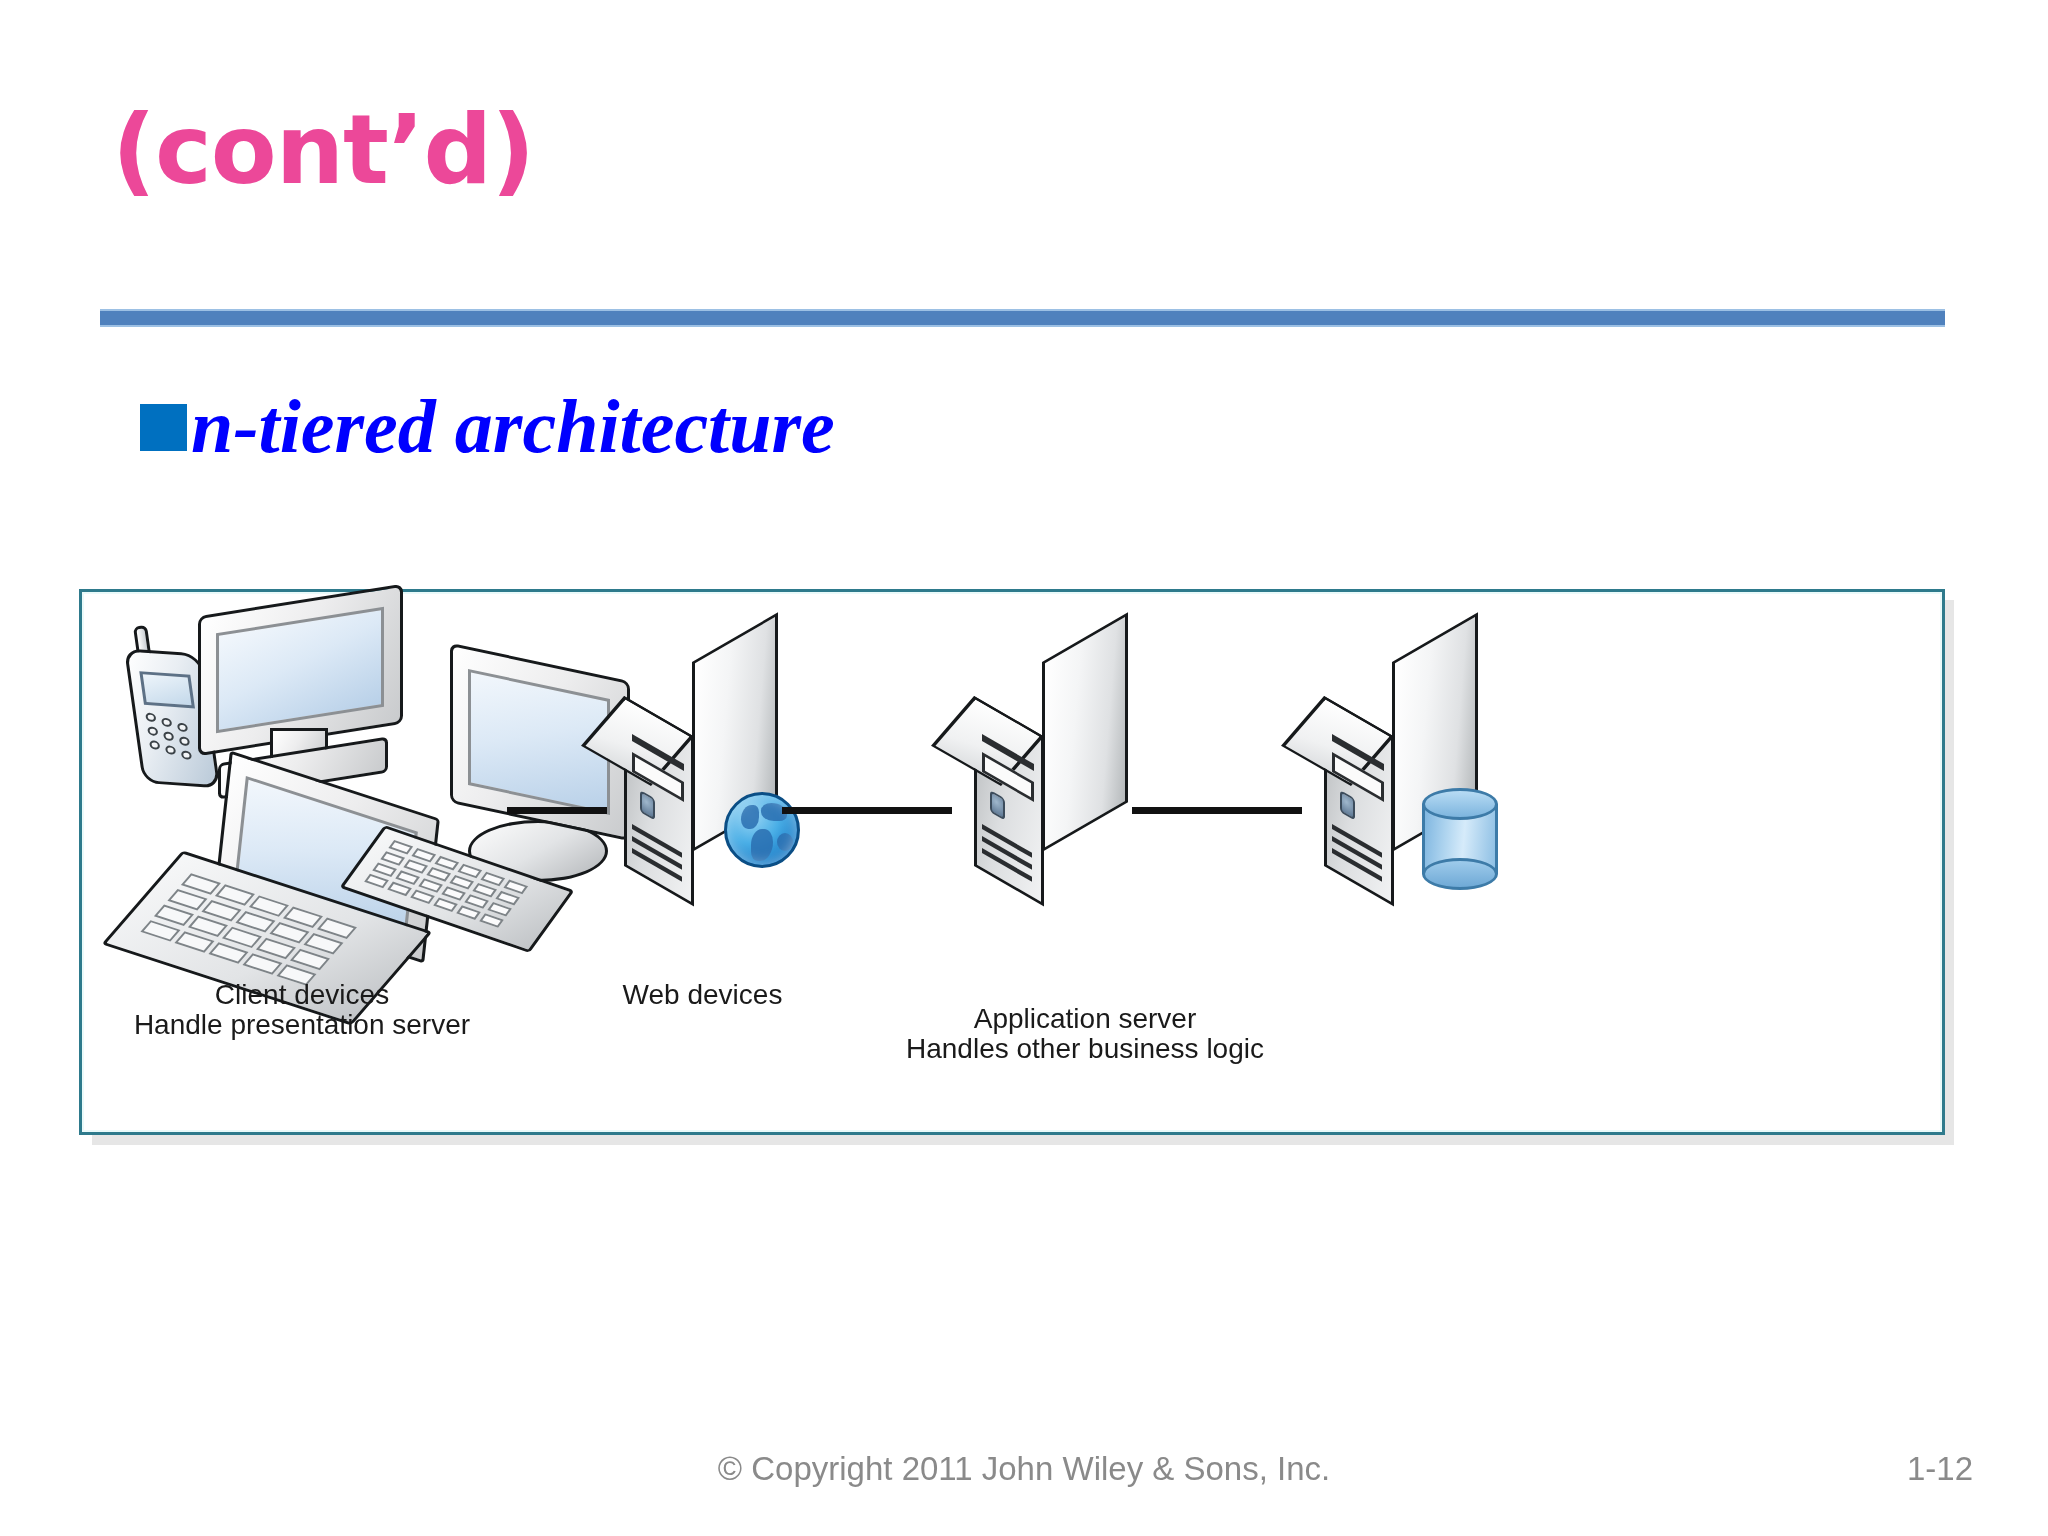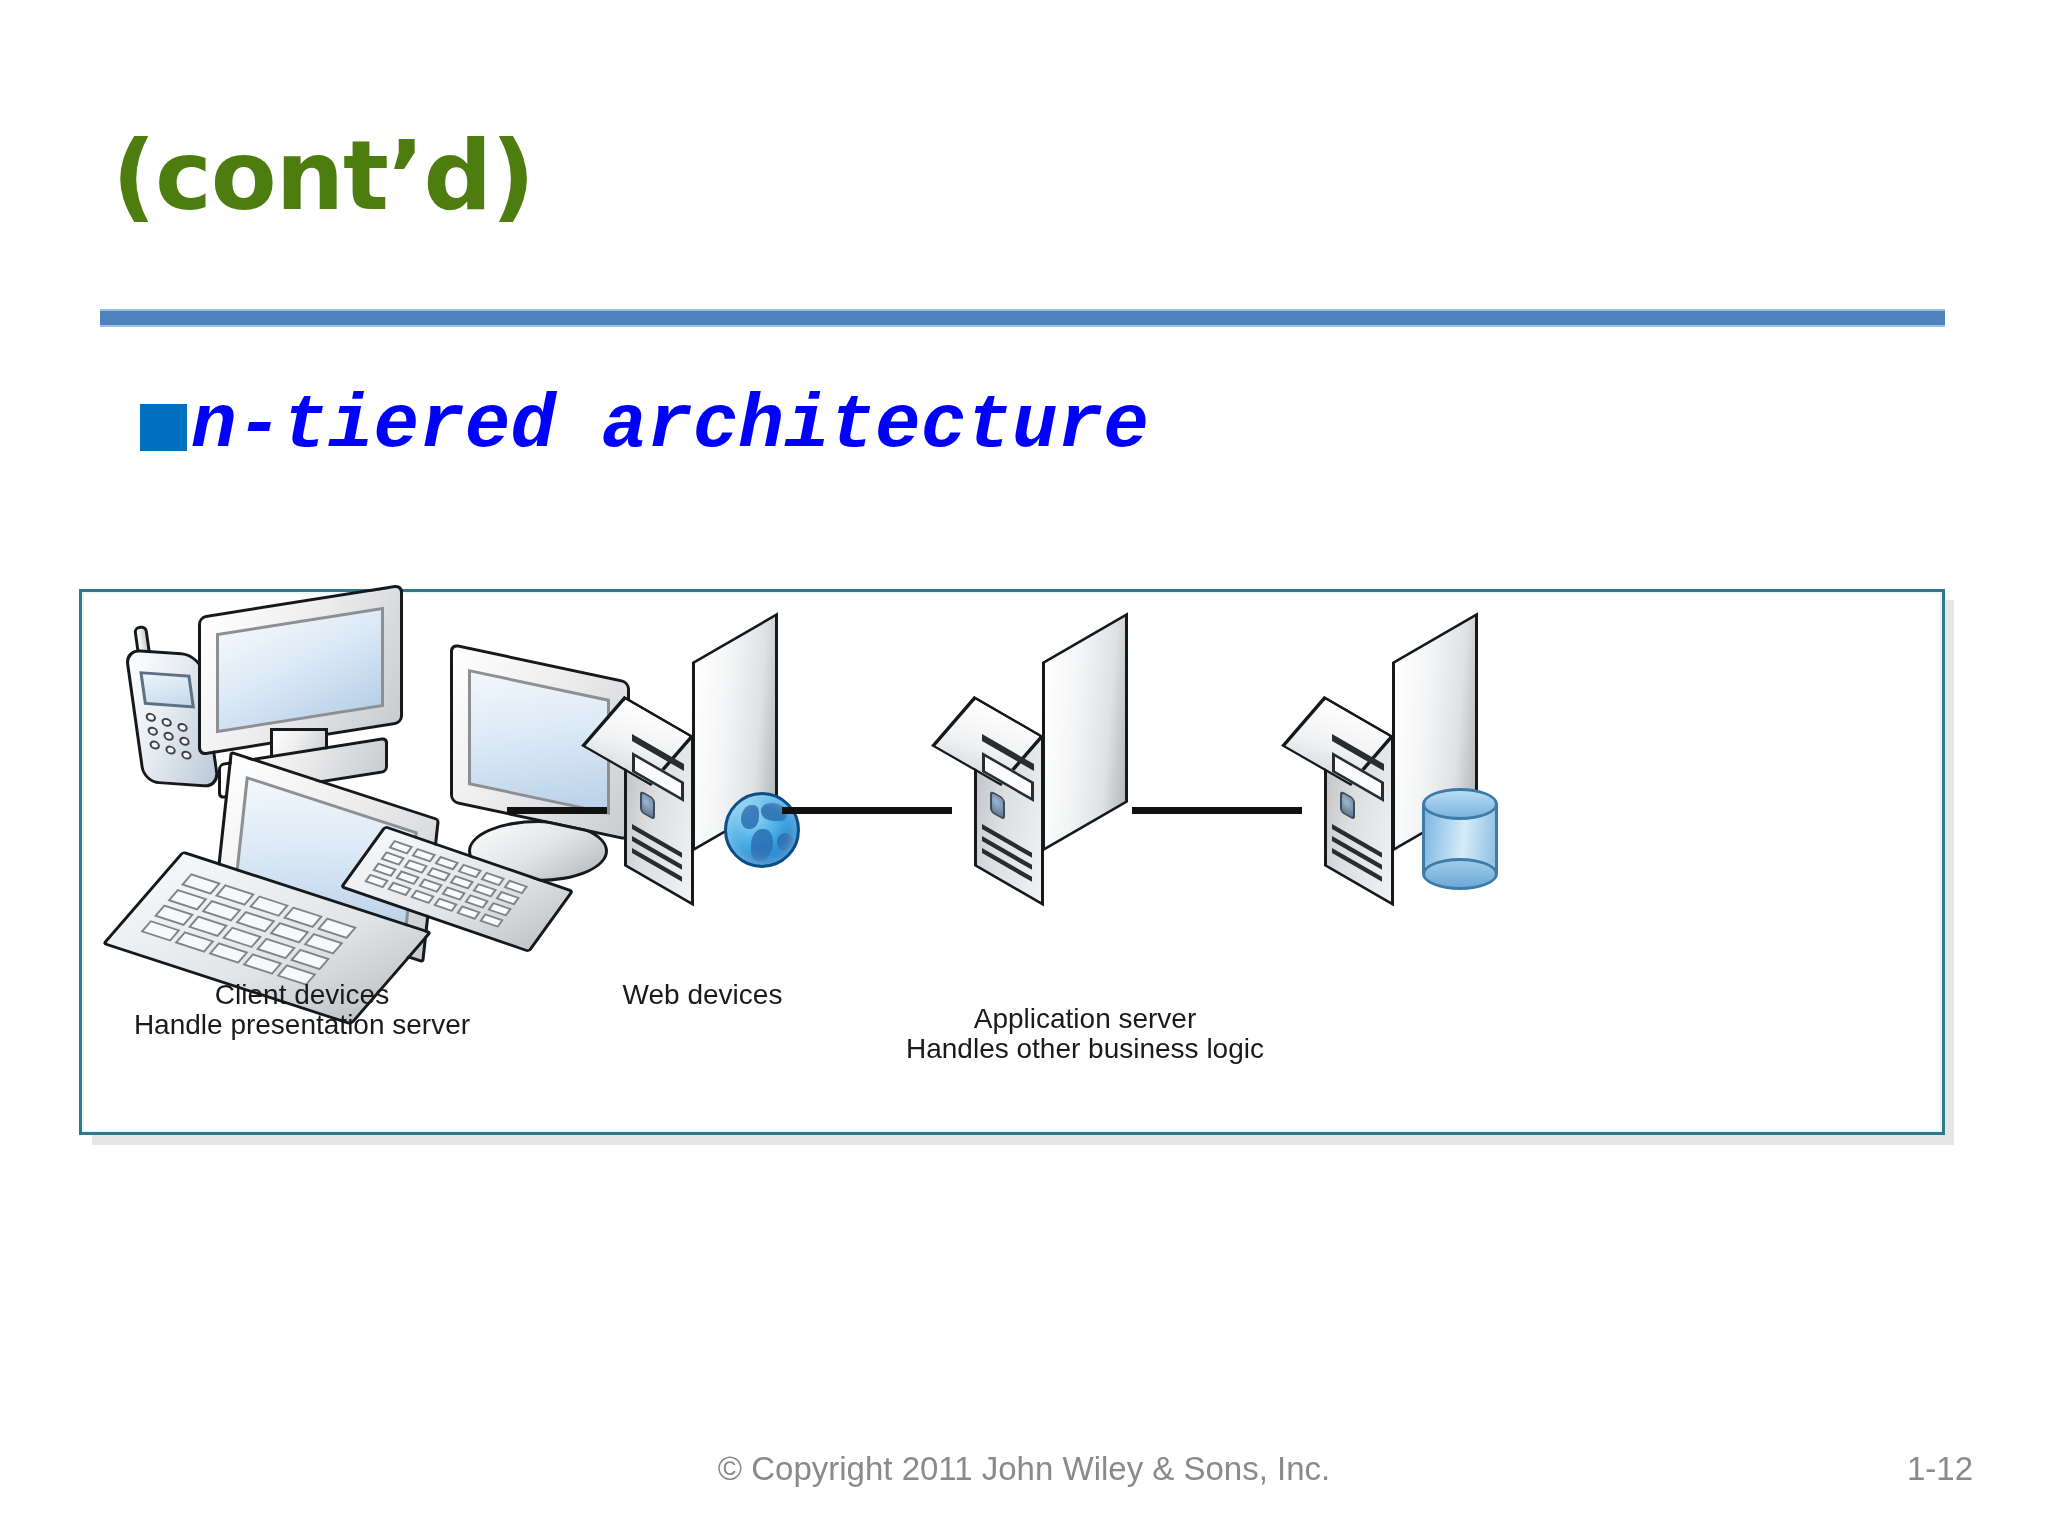--- a/index.html
+++ b/index.html
@@ -12,26 +12,26 @@
     height: 1536px;
     position: relative;
     font-family: "Liberation Sans", sans-serif;
     overflow: hidden;
   }
 
   
   #slide-title {
     position: absolute;
     left: 112px;
-    top: 126px;
+    top: 100px;
     font-family: "DejaVu Sans", sans-serif;
     font-weight: bold;
     font-size: 96px;
     line-height: 1.05;
-    color: #4d7c0f;
+    color: #ec4899;
     letter-spacing: -1px;
     white-space: nowrap;
   }
 
   
   #title-rule {
     position: absolute;
     left: 100px;
     top: 309px;
     width: 1845px;
@@ -51,21 +51,21 @@
     align-items: flex-start;
   }
   #bullet-square {
     width: 47px;
     height: 47px;
     background: #0070C0;
     flex: none;
     margin-top: 16px;
   }
   #bullet-text {
-    font-family: Liberation Mono, monospace;
+    font-family: Liberation Serif, serif;
     font-weight: bold;
     font-style: italic;
     font-size: 76px;
     line-height: 1.0;
     color: #0000FF;
     white-space: nowrap;
     margin-left: 4px;
   }
 
   

